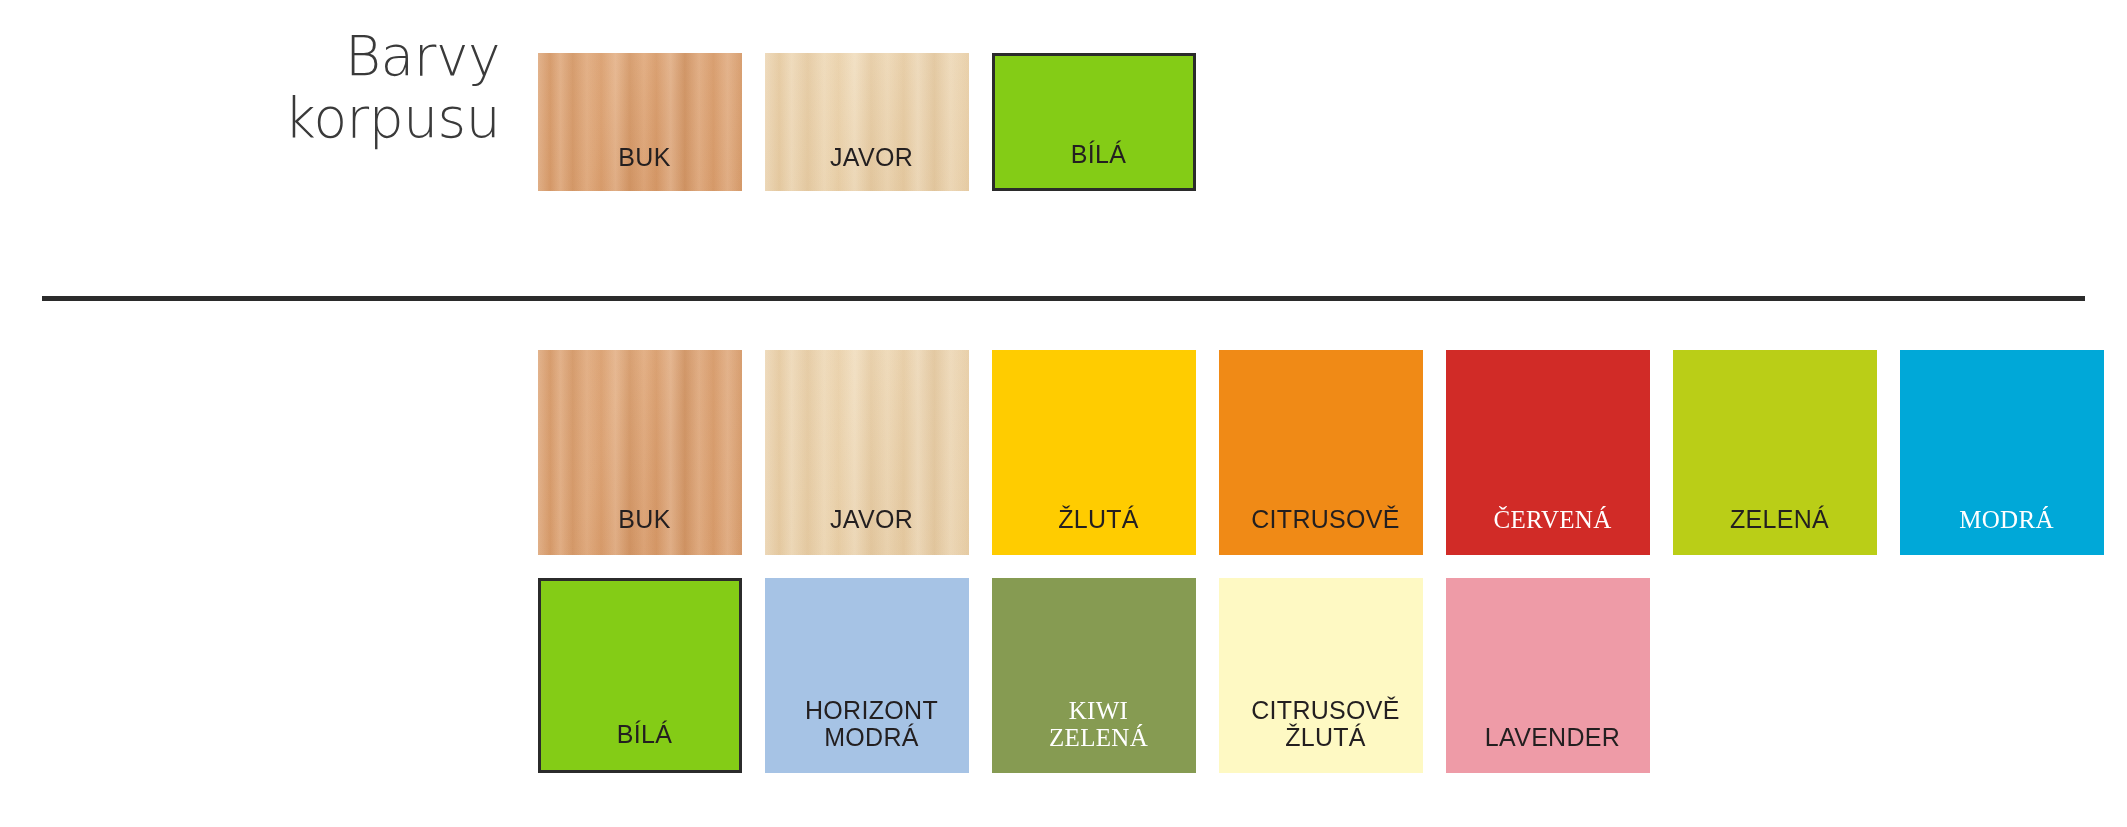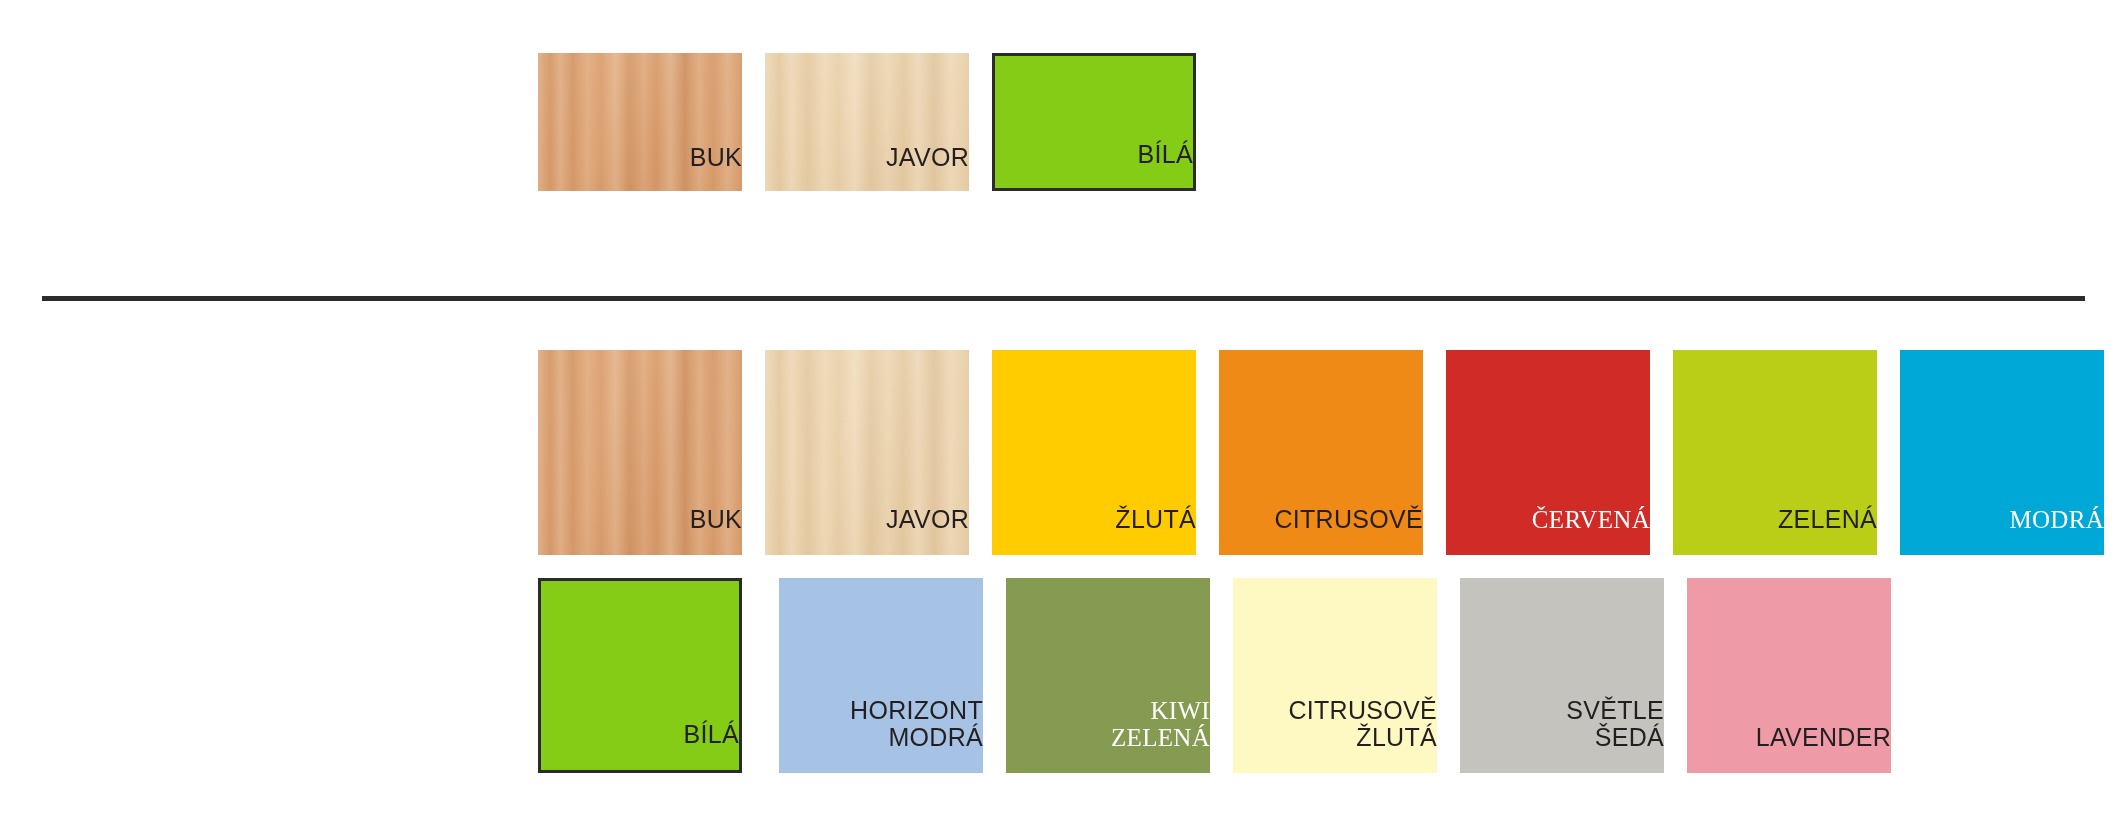--- a/index.html
+++ b/index.html
@@ -77,21 +77,21 @@
     overflow: hidden;
   }
   #row-korpus .swatch  { height: 138px; }
   #row-hrany-1 .swatch { height: 205px; }
   #row-hrany-2 .swatch { height: 195px; }
 
   .swatch-label {
     position: relative;
     z-index: 2;
     width: 100%;
-    text-align: right;
+    text-align: center;
     font-family: "Liberation Sans", sans-serif;
     font-size: 25px;
     font-weight: 400;
     letter-spacing: 0.3px;
     line-height: 1.08;
     white-space: pre-line;
     padding-bottom: 22px;
     padding-left: 9px;
   }
   #row-korpus .swatch-label { padding-bottom: 20px; }
@@ -166,20 +166,22 @@
       linear-gradient(180deg,
         rgba(255,248,232,0.14) 0%,
         rgba(205,170,120,0.10) 100%);
   }
 </style>
 </head>
 <body>
 
 <div class="sheet">
 
+  <div class="section-title" id="title-korpus">Barvy
+korpusu</div>
 
   <div class="swatch-row" id="row-korpus">
       <div class="swatch">
         <div class="wood wood-buk"></div>
         <div class="swatch-label label-dark">BUK</div>
       </div>
       <div class="swatch">
         <div class="wood wood-javor"></div>
         <div class="swatch-label label-dark">JAVOR</div>
       </div>
@@ -214,34 +216,30 @@
       </div>
       <div class="swatch" style="background: rgb(0, 168, 216);">
         <div class="swatch-label label-light">MODRÁ</div>
       </div>
     </div>
 
   <div class="swatch-row" id="row-hrany-2">
       <div class="swatch outlined">
         <div class="swatch-label label-dark">BÍLÁ</div>
       </div>
-      <div class="swatch" style="background: rgb(166, 195, 229); margin-left: 14px;">
+      <div class="swatch" style="background: rgb(166, 195, 229);">
         <div class="swatch-label label-dark">HORIZONT
 MODRÁ</div>
       </div>
       <div class="swatch" style="background: rgb(134, 155, 82);">
         <div class="swatch-label label-light">KIWI
 ZELENÁ</div>
       </div>
       <div class="swatch" style="background: #fef9c3;">
         <div class="swatch-label label-dark">CITRUSOVĚ
 ŽLUTÁ</div>
       </div>
-      <div class="swatch" style="background: rgb(196, 195, 190);">
-        <div class="swatch-label label-dark">SVĚTLE
-ŠEDÁ</div>
-      </div>
       <div class="swatch" style="background: rgb(238, 155, 167);">
         <div class="swatch-label label-dark">LAVENDER</div>
       </div>
     </div>
 
 </div>
 
 </body></html>

